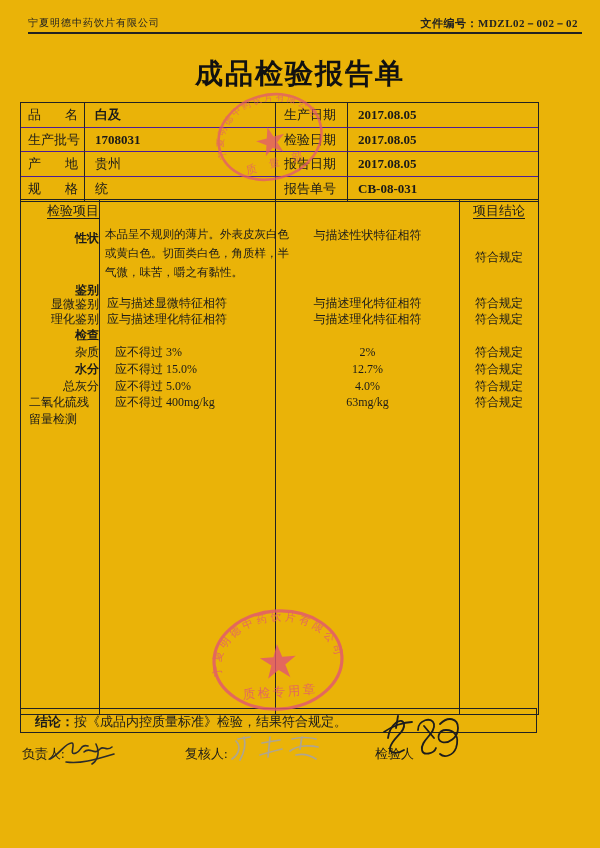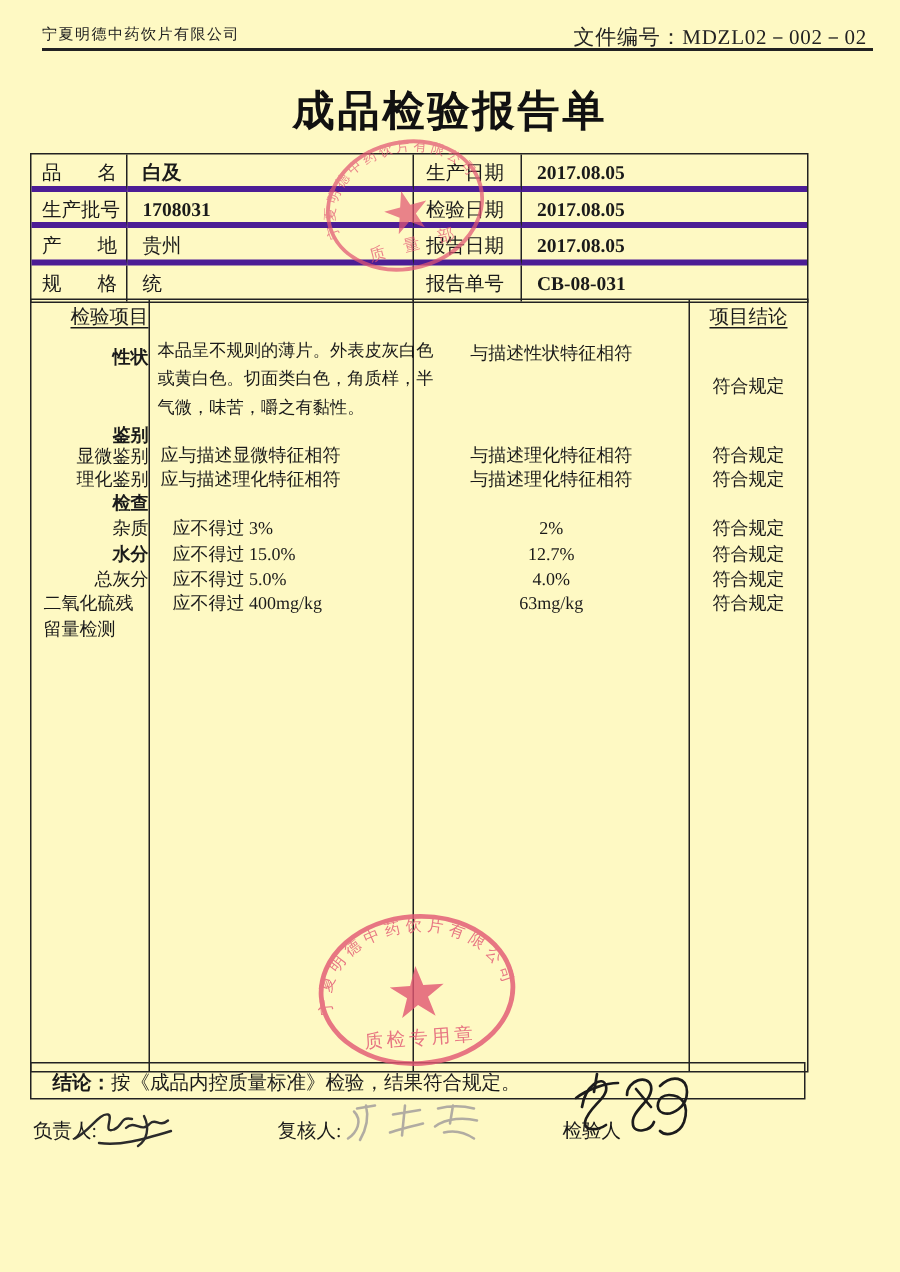--- a/index.html
+++ b/index.html
@@ -1,32 +1,32 @@
 <!DOCTYPE html>
 <html><head>
 <meta charset="utf-8">
 <style>
   html,body{margin:0;padding:0;background:#888;}
   #page{
-    position:relative; width:600px; height:848px; background:#fef9c3;
+    position:relative; width:600px; height:848px; background:#eab308;
     font-family:"Liberation Serif", serif; color:#1a1a1a; overflow:hidden;
   }
   .abs{position:absolute;}
   
   #hdr-company{left:28px; top:16px; font-size:10px; letter-spacing:1px; color:#222;}
-  #hdr-doc{right:22px; top:16px; font-size:14px; letter-spacing:.5px; color:#222;}
+  #hdr-doc{right:22px; top:16px; font-size:11px; letter-spacing:.5px; color:#222;font-weight:bold;}
   #hdr-rule{left:28px; top:32px; width:554px; height:2px; background:#222;}
   
   #title{left:0; top:55px; width:600px; text-align:center;
          font-size:28px; font-weight:bold; letter-spacing:2px; color:#111;}
   
   #info-table{left:20px; top:102px; width:517px; border:1px solid #222;
               display:grid; grid-template-columns:64px 191px 72px 190px;
               grid-auto-rows:24.5px; font-size:13px; box-sizing:content-box;}
-  #info-table .cell{border-right:1px solid #222; border-bottom:4px solid #4c1d95;
+  #info-table .cell{border-right:1px solid #222; border-bottom:1px solid #4c1d95;
               line-height:24.5px; overflow:hidden; white-space:nowrap;}
   #info-table .cell.lastcol{border-right:none;}
   #info-table .cell.lastrow{border-bottom:none;}
   .jlbl{display:inline-block; width:50px; margin-left:7px; text-align:justify; text-align-last:justify;}
   .plbl{padding-left:8px;}
   .pval{padding-left:10px;}
   .b{font-weight:bold;}
   
   #main-table{left:20px; top:199px; width:517px; height:514px; border:1px solid #222;}
   .vline{position:absolute; top:0; bottom:0; width:1px; background:#222;}

